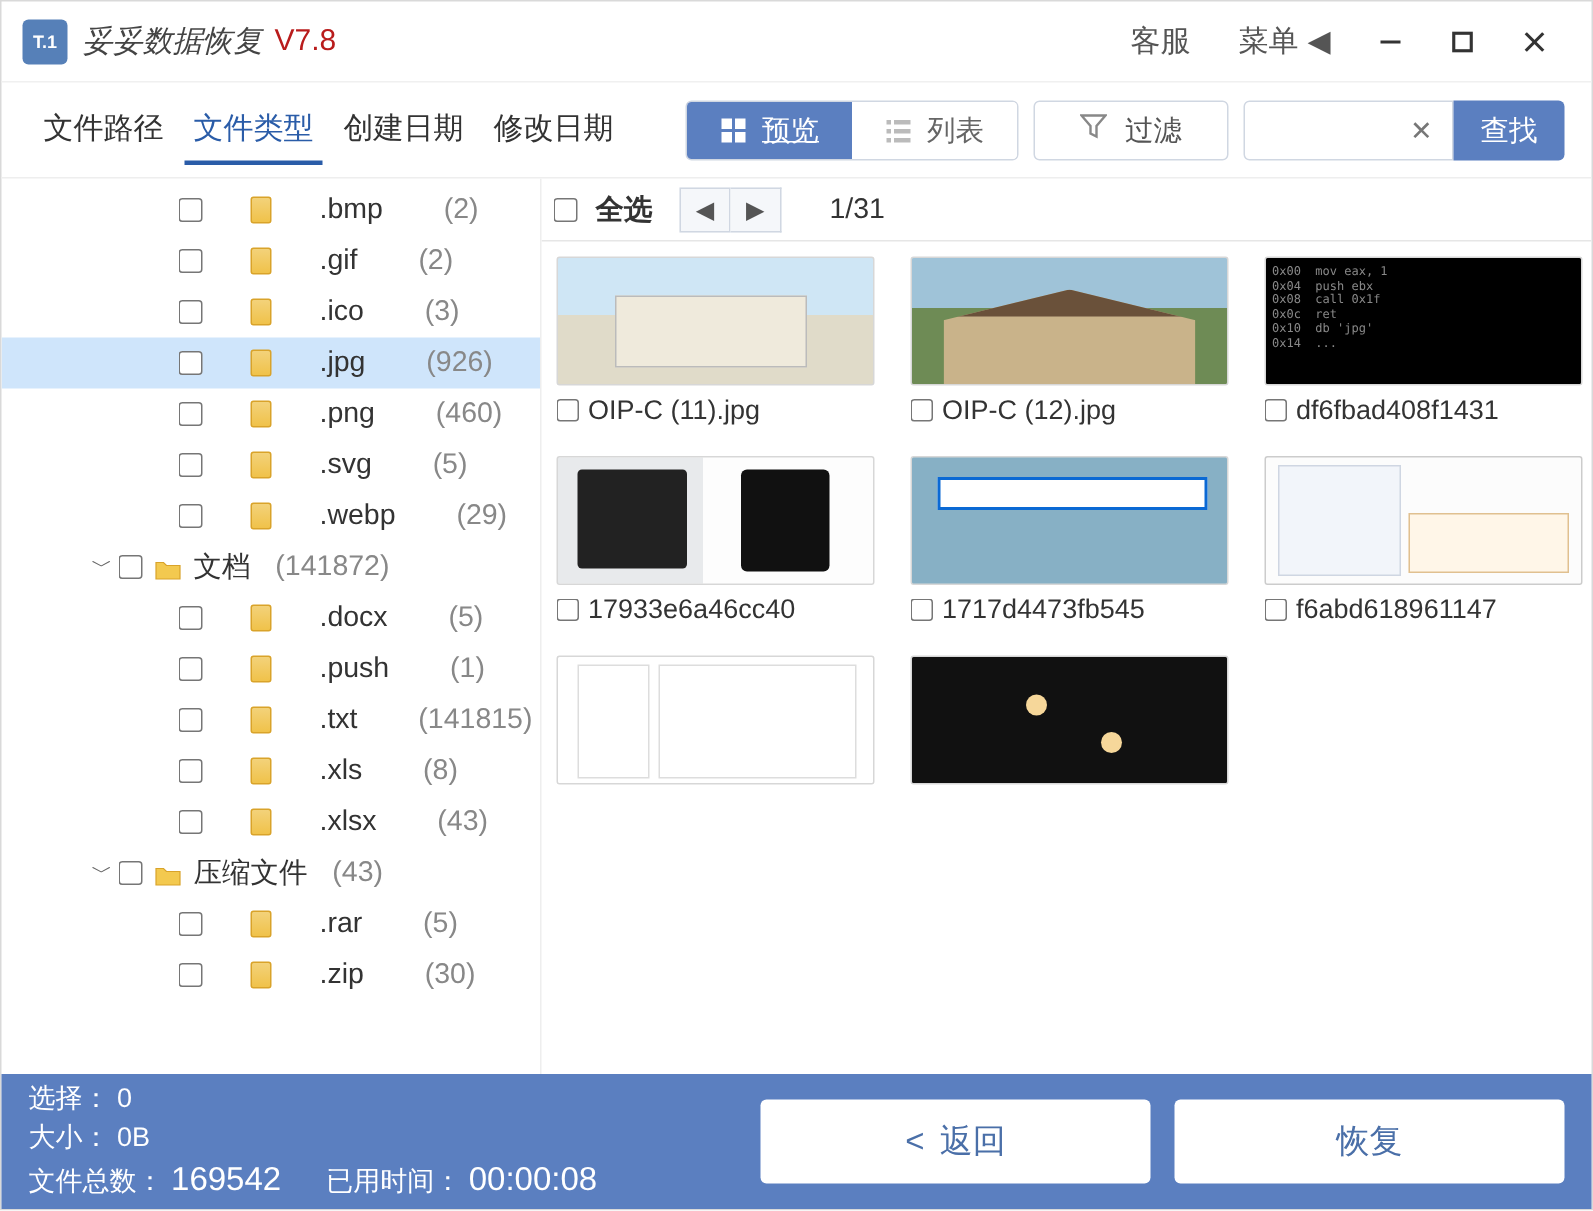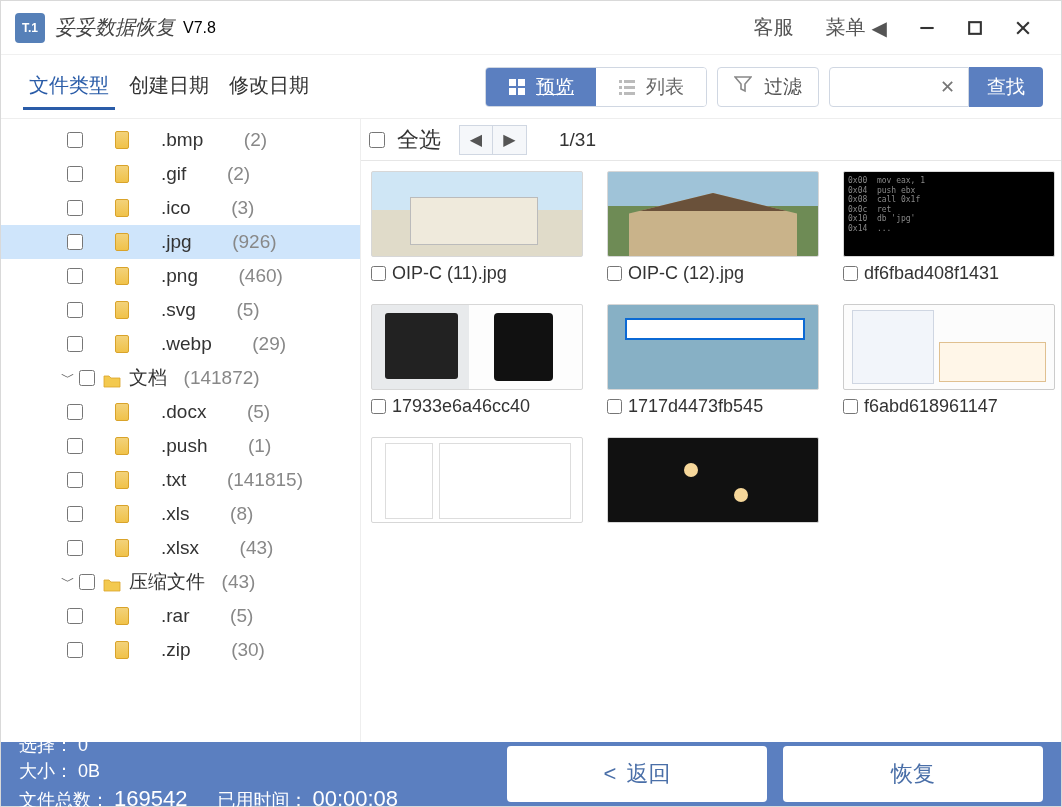--- a/index.html
+++ b/index.html
@@ -1,59 +1,59 @@
 <!DOCTYPE html>
 <html><head>
 <meta charset="utf-8">
 <style>
   * { box-sizing: border-box; margin: 0; padding: 0; font-family: "Microsoft YaHei", "PingFang SC", Arial, sans-serif; }
   html, body { width: 1062px; height: 807px; overflow: hidden; background: #fff; }
   .app { width: 1062px; height: 807px; display: flex; flex-direction: column; border: 1px solid #d9d9d9; }
   .titlebar { height: 54px; display: flex; align-items: center; padding: 0 14px; border-bottom: 1px solid #f0f0f0; }
   .logo { width: 30px; height: 30px; background: #5680b8; border-radius: 4px; display:flex; align-items:center; justify-content:center; color:#fff; font-size:12px; font-weight:bold; }
   .app-title { margin-left: 10px; font-size: 20px; color: #444; font-style: italic; }
-  .app-version { margin-left: 8px; font-size: 16px; color: #000000; }
+  .app-version { margin-left: 8px; font-size: 20px; color: #b91c1c; }
   .titlebar-spacer { flex:1; }
   .titlebtn { font-size: 20px; color:#555; padding: 0 16px; cursor:pointer; display:flex; align-items:center; gap:6px; }
   .winbtn { width: 48px; height: 40px; display:flex; align-items:center; justify-content:center; cursor:pointer; color:#333; }
   .winbtn svg { width: 20px; height: 20px; }
 
   .toolbar { height: 64px; display:flex; align-items:center; padding: 0 18px 0 22px; border-bottom: 1px solid #eee;}
   .tabs { display:flex; gap: 2px; }
   .tab { font-size: 20px; color:#333; padding: 8px 6px; margin-right:6px; cursor:pointer; }
   .tab.active { color:#2a5ca8; border-bottom: 3px solid #2a5ca8; font-weight:500;}
   .toolbar-spacer { flex:1; }
   .seg { display:flex; border-radius:4px; overflow:hidden; height:40px; border:1px solid #d0d7e2; }
   .seg-btn { display:flex; align-items:center; gap:10px; padding: 0 22px; font-size:19px; cursor:pointer; background:#fff; color:#666; }
   .seg-btn.active { background:#5b7fc0; color:#fff;text-decoration:underline; }
   .seg-icon { display:inline-flex; }
-  .filter-btn { margin-left: 10px; height:40px; display:flex; align-items:center; gap:12px; padding:0 16px; border:1px solid #d0d7e2; border-radius:4px; font-size:19px; color:#555; cursor:pointer; background:#fff;}
+  .filter-btn { margin-left: 10px; height:40px; display:flex; align-items:center; gap:12px; padding:0 30px; border:1px solid #d0d7e2; border-radius:4px; font-size:19px; color:#555; cursor:pointer; background:#fff;}
   .search-wrap { margin-left: 10px; display:flex; height:40px; }
   .search-input-wrap { border:1px solid #d0d7e2; border-radius:4px 0 0 4px; display:flex; align-items:center; padding:0 8px; width:140px; background:#fff;}
   .search-input { border:none; outline:none; font-size:16px; width:100px; }
   .clear-x { cursor:pointer; color:#777; font-size:18px; padding:0 2px;}
   .search-btn { background:#5b7fc0; color:#fff; border:none; font-size:19px; padding:0 18px; border-radius:0 4px 4px 0; cursor:pointer; }
 
   .body { flex:1; display:flex; overflow:hidden; }
   .sidebar { width: 360px; border-right:1px solid #eee; overflow-y:auto; padding-top:4px;}
   .tree-row { display:flex; align-items:center; height:34px; padding-left: 18px; font-size:19px; color:#333; cursor:pointer; white-space:nowrap;}
   .tree-row .caret { width:18px; color:#666; font-size:14px;}
   .tree-row input[type=checkbox] { width:16px; height:16px; margin-right:8px; cursor:pointer;}
   .folder-icon { width:18px; height:14px; margin-right:8px; display:inline-block;}
   .folder-svg { width:18px; height:14px; }
   .file-icon-sm { width:14px; height:18px; margin-right:8px; background: linear-gradient(#f3d27a,#f0c24a); border:1px solid #d9a32a; border-radius:2px;}
   .tree-row .count { color:#888; margin-left:6px;}
   .tree-row.selected { background:#cfe5fb; }
   .indent-1 { padding-left: 60px; }
-  .indent-2 { padding-left: 66px; gap: 24px; }
+  .indent-2 { padding-left: 118px; gap: 24px; }
 
   .main { flex:1; display:flex; flex-direction:column; overflow:hidden; }
   .list-header { height:42px; border-bottom:1px solid #e6e6e6; display:flex; align-items:center; padding-left:8px; gap:12px;}
   .list-header input[type=checkbox]{ width:16px; height:16px; cursor:pointer;}
-  .sel-all-label { font-size:22px; color:#333;}
+  .sel-all-label { font-size:19px; color:#333;font-weight:bold;}
   .pager { display:flex; align-items:center; gap:0; margin-left:6px;}
   .pager-btn { width:34px; height:30px; border:1px solid #d0d7e2; background:#f5f7fa; display:flex; align-items:center; justify-content:center; cursor:pointer; color:#555;}
   .pager-btn + .pager-btn { border-left:none;}
   .page-label { margin-left:20px; font-size:19px; color:#333;}
   .grid { flex:1; overflow-y:auto; padding: 10px 6px 8px 10px; }
   .grid-inner { display:grid; grid-template-columns: repeat(3, 1fr); gap: 20px 24px; }
   .card { display:flex; flex-direction:column; }
   .thumb { width:100%; height:86px; border:1px solid #d7d7d7; border-radius:2px; display:flex; align-items:center; justify-content:center; font-size:11px; color:#777; overflow:hidden; position:relative;}
   .caption { display:flex; align-items:center; gap:6px; margin-top:6px; font-size:18px; color:#333; white-space:nowrap; overflow:hidden; }
   .caption input[type=checkbox]{ width:15px; height:15px; cursor:pointer; flex-shrink:0;}
@@ -80,21 +80,21 @@
   .th-tree::before{content:"";position:absolute;left:6%;top:6%;width:22%;height:88%;border:1px solid #ddd;}
   .th-tree::after{content:"";position:absolute;left:32%;top:6%;width:62%;height:88%;border:1px solid #ddd;}
   .th-dark { background:#111;}
   .th-dark::before{content:"";position:absolute;left:36%;top:30%;width:14px;height:14px;border-radius:50%;background:#f6d79a;}
   .th-dark::after{content:"";position:absolute;left:60%;top:60%;width:14px;height:14px;border-radius:50%;background:#f6d79a;}
 
   .grid::-webkit-scrollbar, .sidebar::-webkit-scrollbar { width:14px; }
   .grid::-webkit-scrollbar-thumb, .sidebar::-webkit-scrollbar-thumb { background:#c8cdd4; border-radius:6px;}
   .grid::-webkit-scrollbar-track, .sidebar::-webkit-scrollbar-track { background:#f2f2f2;}
 
-  .footer { height:64px; background:#5b7fc0; display:flex; align-items:center; padding: 0 18px; color:#fff; gap:16px;}
+  .footer { height:90px; background:#5b7fc0; display:flex; align-items:center; padding: 0 18px; color:#fff; gap:16px;}
   .footer-stats { flex:1; font-size:18px; line-height:1.4;}
   .footer-stats .row2 { display:flex; gap:30px; align-items:baseline;}
   .footer-stats .big { font-size:22px;}
   .footer-btn { width:260px; height:56px; background:#fff; color:#4a6fa8; font-size:22px; border:none; border-radius:4px; cursor:pointer; display:flex; align-items:center; justify-content:center; gap:10px;}
 </style>
 </head>
 <body>
 
 <div class="app">
 
@@ -121,20 +121,21 @@
     <div class="winbtn">
       <svg viewBox="0 0 24 24">
           <line x1="5" y1="5" x2="19" y2="19" stroke="#333" stroke-width="2.5"></line>
           <line x1="19" y1="5" x2="5" y2="19" stroke="#333" stroke-width="2.5"></line>
         </svg>
     </div>
   </div>
 
   <div class="toolbar">
     <div class="tabs">
+      <div class="tab">文件路径</div>
       <div class="tab active">文件类型</div>
       <div class="tab">创建日期</div>
       <div class="tab">修改日期</div>
     </div>
     <div class="toolbar-spacer"></div>
     <div class="seg">
       <div class="seg-btn active">
         <span class="seg-icon">
           <svg width="18" height="18" viewBox="0 0 18 18">
               <rect x="1" y="1" width="7" height="7" fill="#fff"></rect>

